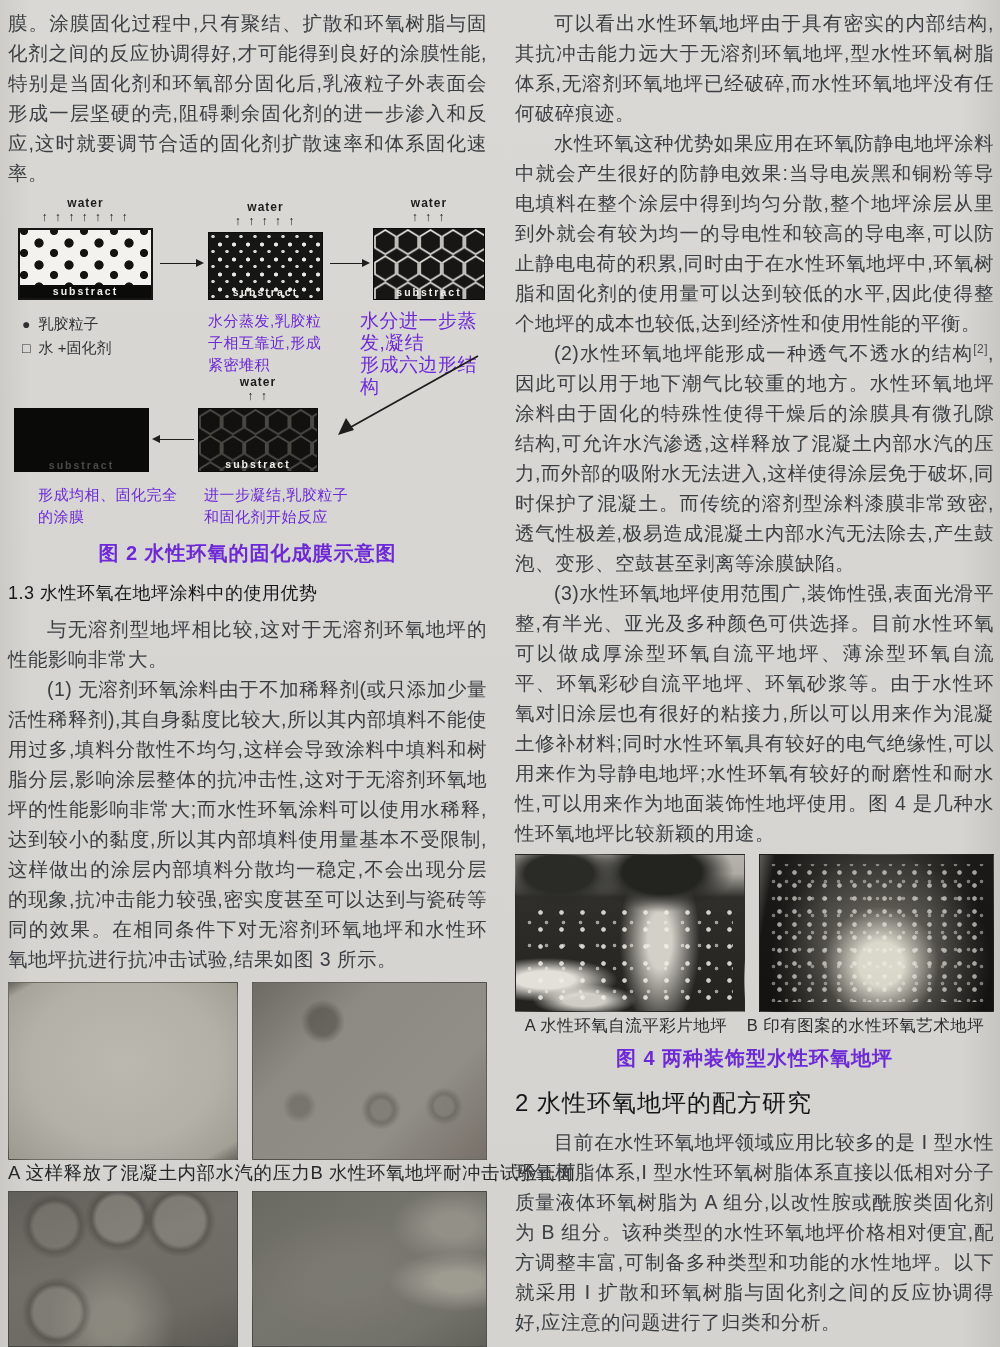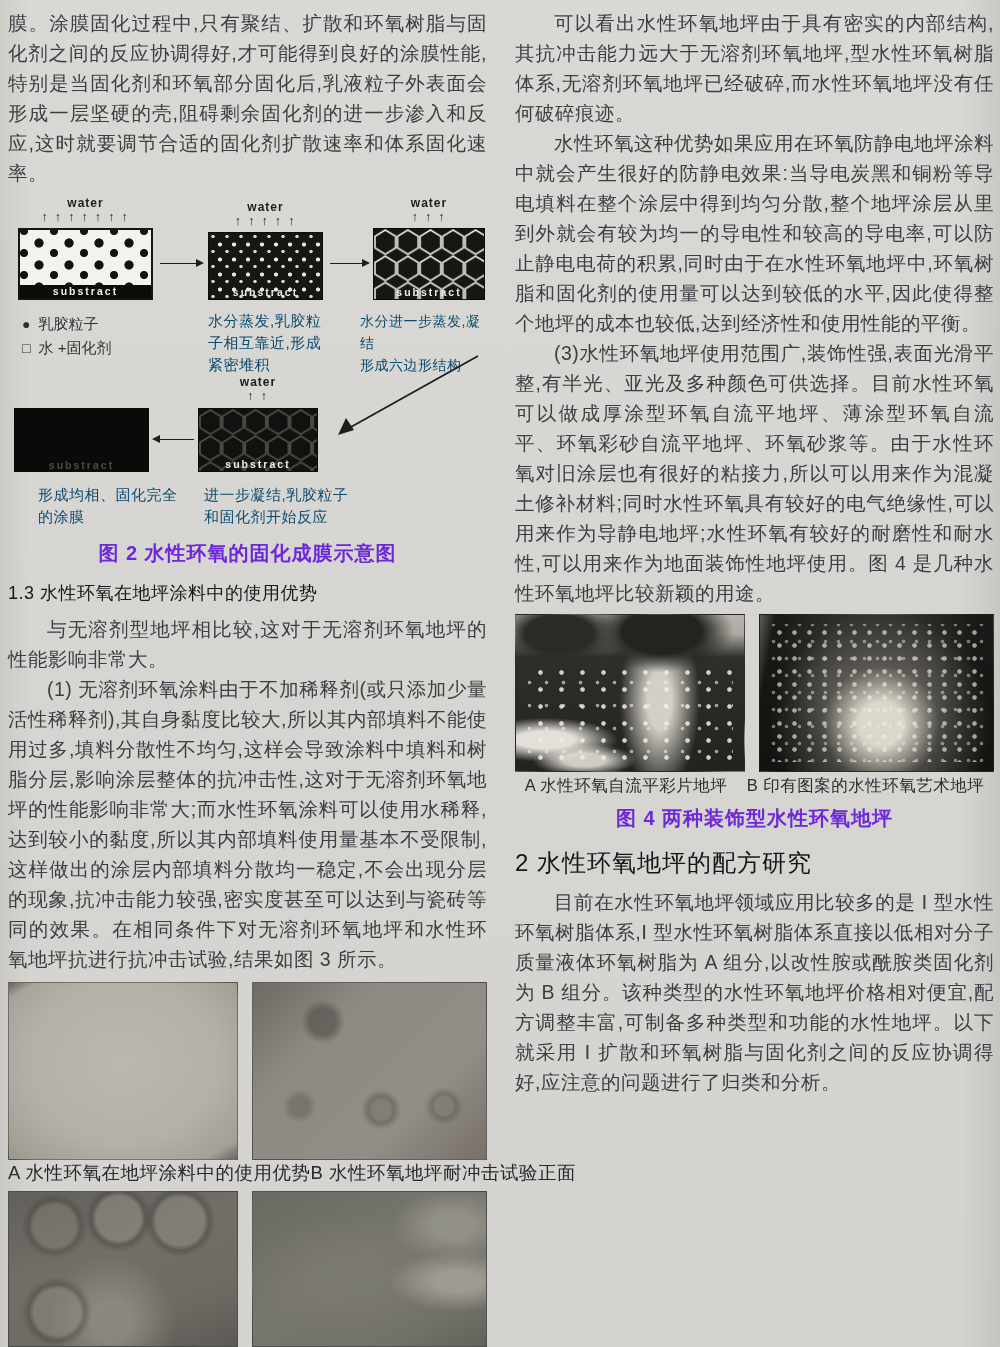--- a/index.html
+++ b/index.html
@@ -57,21 +57,21 @@
   .sub.faint{color:#4c4c46;}
   .harrow{position:absolute;height:0;border-top:1.6px solid #1d1d1b;}
   .harrow.right::after{content:"";position:absolute;right:-2px;top:-5px;
        border-left:8px solid #1d1d1b;border-top:4px solid rgba(0,0,0,0);border-bottom:4px solid rgba(0,0,0,0);}
   .harrow.left::before{content:"";position:absolute;left:-2px;top:-5px;
        border-right:8px solid #1d1d1b;border-top:4px solid rgba(0,0,0,0);border-bottom:4px solid rgba(0,0,0,0);}
   .a1{left:152px;top:71px;width:42px;}
   .a2{left:322px;top:71px;width:38px;}
   .a3{left:146px;top:247px;width:40px;}
   .diag{position:absolute;left:318px;top:158px;width:160px;height:96px;}
-  .f2lab{position:absolute;font-size:15px;line-height:22px;color:#0c4a6e;white-space:pre-line;letter-spacing:.5px;}
+  .f2lab{position:absolute;font-size:15px;line-height:22px;color:#6d28d9;white-space:pre-line;letter-spacing:.5px;}
   .legend{position:absolute;left:14px;top:120px;font-size:15px;line-height:24px;color:#2e3034;}
   .legend .row{display:flex;align-items:center;gap:8px;}
   .legend .glyph{font-size:14px;}
   
   .photo-row{display:flex;gap:14px;margin-top:8px;}
   .ph{position:relative;box-sizing:border-box;border:1px solid rgba(45,45,40,.45);}
   .ph .speckles{position:absolute;left:5%;right:5%;top:30%;bottom:7%;
       background-image:
         radial-gradient(circle, rgba(240,238,230,.85) 1.8px, rgba(0,0,0,0) 2.8px),
         radial-gradient(circle, rgba(240,238,230,.6) 1.4px, rgba(0,0,0,0) 2.2px);
@@ -174,21 +174,21 @@
         </div>
         <div class="row">
           <span class="glyph">□</span>
           <span>水 +固化剂</span>
         </div>
       </div>
 
       <div class="f2lab" style="left:200px;top:118px;width:165px;">水分蒸发,乳胶粒
 子相互靠近,形成
 紧密堆积</div>
-      <div class="f2lab" style="left:352px;top:118px;width:127px;font-size:14px;">水分进一步蒸发,凝结
+      <div class="f2lab" style="left:352px;top:118px;width:127px;font-size:19px;">水分进一步蒸发,凝结
 形成六边形结构</div>
 
       <div class="wgroup" style="left:190px;top:184px;width:120px;">
         <span class="wlabel">water</span>
         <span class="warrows">↑  ↑</span>
       </div>
 
       <div class="blk b5">
         <div class="sub faint">substract</div>
       </div>
@@ -224,36 +224,37 @@
     <h3 class="sec">1.3 水性环氧在地坪涂料中的使用优势</h3>
 
     <p class="body">与无溶剂型地坪相比较,这对于无溶剂环氧地坪的性能影响非常大。</p>
     <p class="body">(1) 无溶剂环氧涂料由于不加稀释剂(或只添加少量活性稀释剂),其自身黏度比较大,所以其内部填料不能使用过多,填料分散性不均匀,这样会导致涂料中填料和树脂分层,影响涂层整体的抗冲击性,这对于无溶剂环氧地坪的性能影响非常大;而水性环氧涂料可以使用水稀释,达到较小的黏度,所以其内部填料使用量基本不受限制,这样做出的涂层内部填料分散均一稳定,不会出现分层的现象,抗冲击能力较强,密实度甚至可以达到与瓷砖等同的效果。在相同条件下对无溶剂环氧地坪和水性环氧地坪抗进行抗冲击试验,结果如图 3 所示。</p>
 
     <div class="photo-row">
       <div class="ph f3a"></div>
       <div class="ph f3b"></div>
     </div>
     <div class="cap-row">
-      <span>A 水性环氧在地坪涂料中的使用优势</span>
+      <span>A 这样释放了混凝土内部水汽的压力</span>
       <span>B 水性环氧地坪耐冲击试验正面</span>
     </div>
 
     <div class="photo-row" style="margin-top:6px;">
       <div class="ph f3c"></div>
       <div class="ph f3d"></div>
     </div>
 
   </div>
 
   <div class="col">
 
     <p class="body">可以看出水性环氧地坪由于具有密实的内部结构,其抗冲击能力远大于无溶剂环氧地坪,型水性环氧树脂体系,无溶剂环氧地坪已经破碎,而水性环氧地坪没有任何破碎痕迹。</p>
     <p class="body">水性环氧这种优势如果应用在环氧防静电地坪涂料中就会产生很好的防静电效果:当导电炭黑和铜粉等导电填料在整个涂层中得到均匀分散,整个地坪涂层从里到外就会有较为均一的导电性和较高的导电率,可以防止静电电荷的积累,同时由于在水性环氧地坪中,环氧树脂和固化剂的使用量可以达到较低的水平,因此使得整个地坪的成本也较低,达到经济性和使用性能的平衡。</p>
 
+    <p class="body"><span>(2)水性环氧地坪能形成一种透气不透水的结构</span><sup class="ref">[2]</sup><span>,因此可以用于地下潮气比较重的地方。水性环氧地坪涂料由于固化的特殊性使得干燥后的涂膜具有微孔隙结构,可允许水汽渗透,这样释放了混凝土内部水汽的压力,而外部的吸附水无法进入,这样使得涂层免于破坏,同时保护了混凝土。而传统的溶剂型涂料漆膜非常致密,透气性极差,极易造成混凝土内部水汽无法除去,产生鼓泡、变形、空鼓甚至剥离等涂膜缺陷。</span></p>
 
     <p class="body">(3)水性环氧地坪使用范围广,装饰性强,表面光滑平整,有半光、亚光及多种颜色可供选择。目前水性环氧可以做成厚涂型环氧自流平地坪、薄涂型环氧自流平、环氧彩砂自流平地坪、环氧砂浆等。由于水性环氧对旧涂层也有很好的粘接力,所以可以用来作为混凝土修补材料;同时水性环氧具有较好的电气绝缘性,可以用来作为导静电地坪;水性环氧有较好的耐磨性和耐水性,可以用来作为地面装饰性地坪使用。图 4 是几种水性环氧地坪比较新颖的用途。</p>
 
     <div class="photo-row" style="margin-top:6px;">
       <div class="ph f4a">
         <div class="speckles"></div>
       </div>
       <div class="ph f4b">
         <div class="speckles fine"></div>
       </div>

